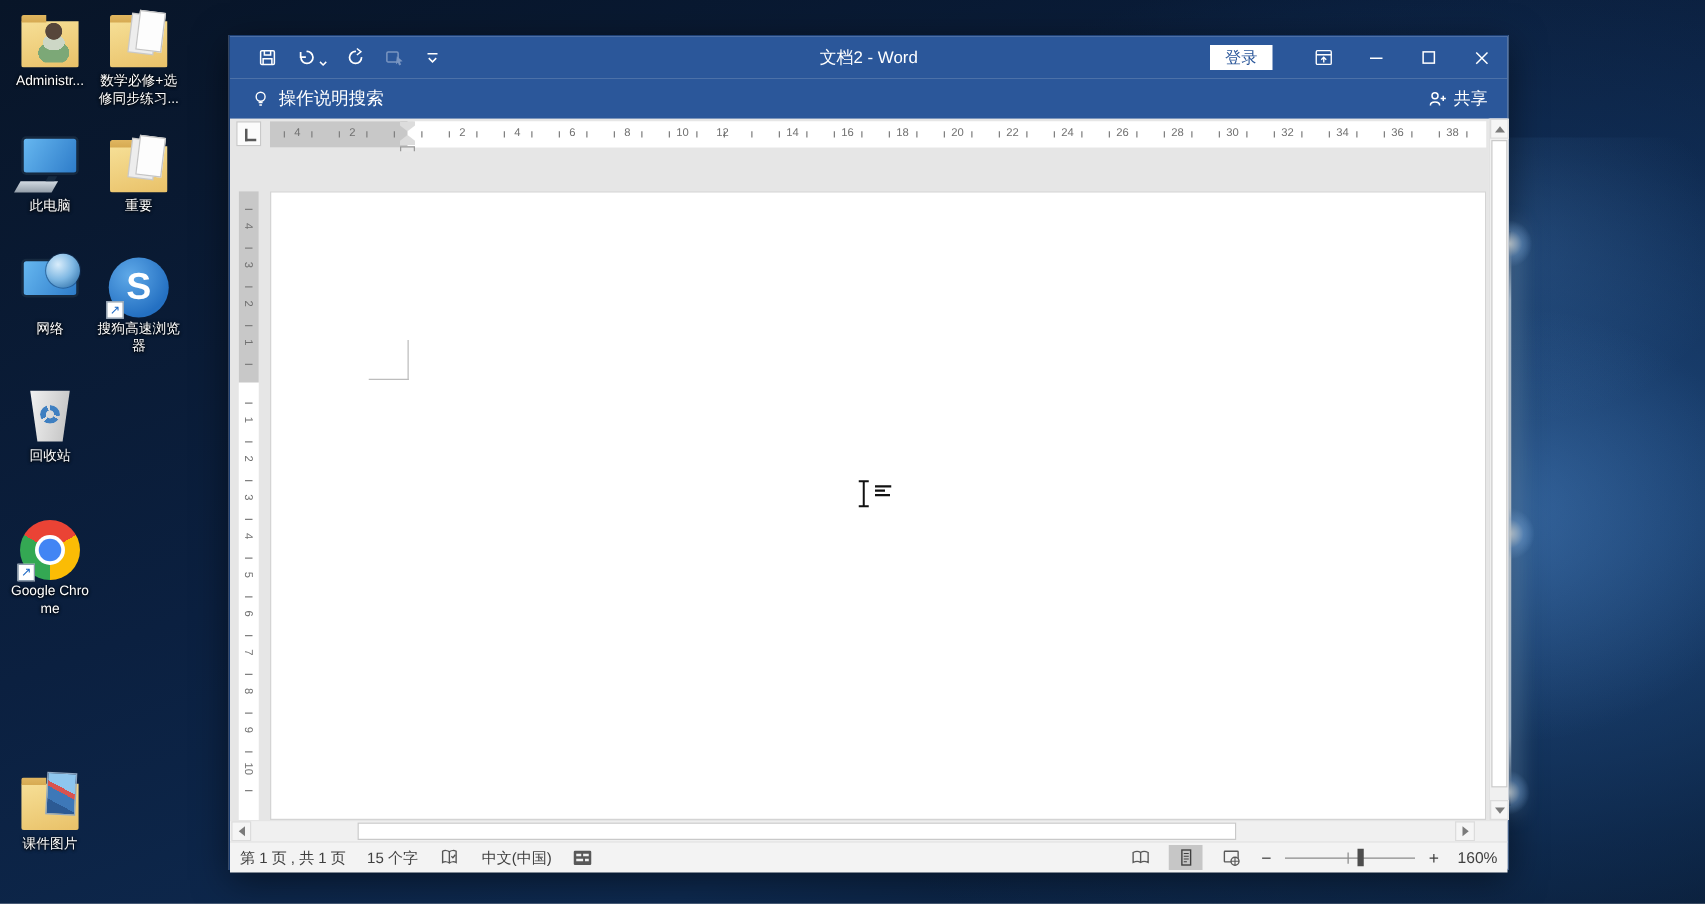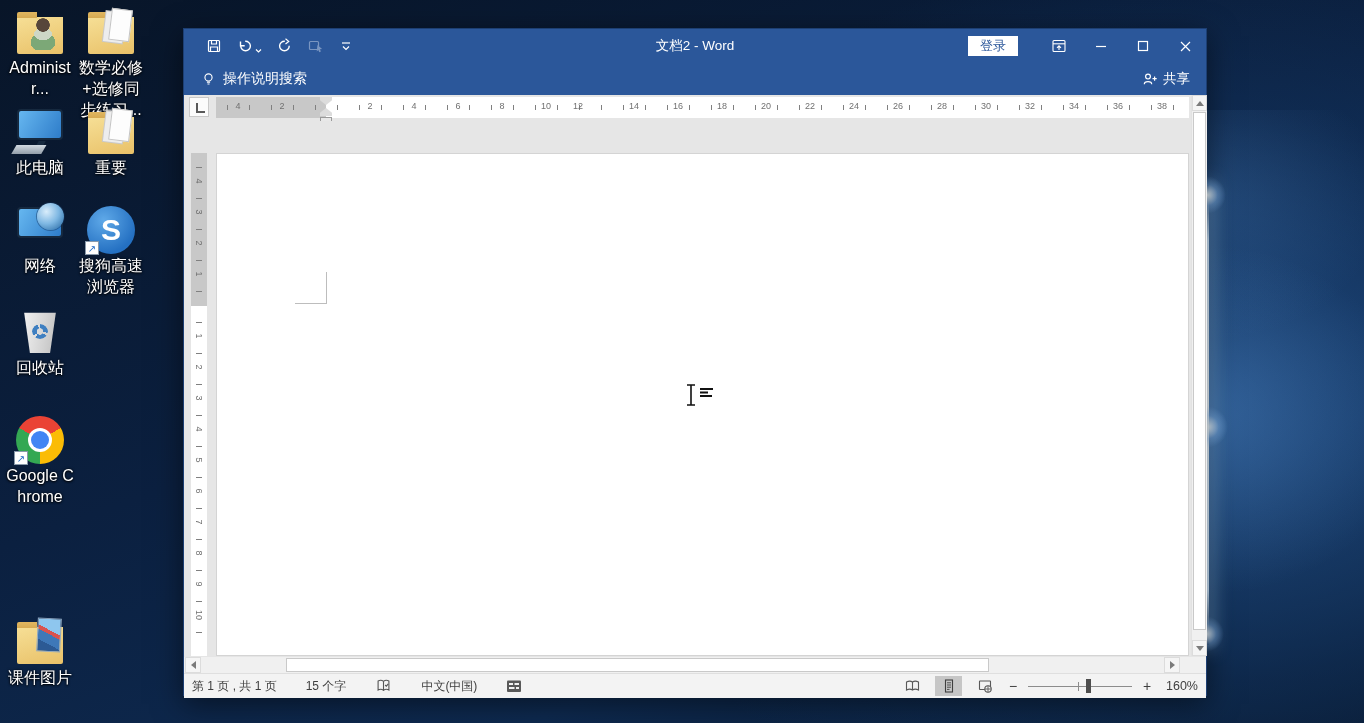--- a/index.html
+++ b/index.html
@@ -28,21 +28,21 @@
 
   
   .icons { position:absolute; left:0; top:0; width:183px; height:723px; z-index:1; }
   .dicon { position:absolute; width:70px; text-align:center; cursor:default; }
   .dicon[data-idx="0"]{left:5px;top:8px} .dicon[data-idx="1"]{left:76px;top:8px}
   .dicon[data-idx="2"]{left:5px;top:108px}.dicon[data-idx="3"]{left:76px;top:108px}
   .dicon[data-idx="4"]{left:5px;top:206px}.dicon[data-idx="5"]{left:76px;top:206px}
   .dicon[data-idx="6"]{left:5px;top:308px}.dicon[data-idx="7"]{left:5px;top:416px}
   .dicon[data-idx="8"]{left:5px;top:520px}.dicon[data-idx="9"]{left:5px;top:618px}
   .glyph { width:50px; height:48px; margin:0 auto; position:relative; }
-  .dlabel { margin-top:2px; font-size:16px; line-height:1.3; color:#fff;
+  .dlabel { margin-top:2px; font-size:11px; line-height:1.3; color:#fff;
     text-shadow:0 1px 2px #000, 0 0 3px rgba(0,0,0,.9); word-break:break-all; }
   
   .dicon[data-type="user-folder"] .glyph::before,.dicon[data-type="doc-folder"] .glyph::before,
   .dicon[data-type="folder"] .glyph::before,.dicon[data-type="picture-folder"] .glyph::before {
     content:''; position:absolute; left:2px; top:4px; width:46px; height:42px; border-radius:2px;
     background:linear-gradient(#e0b660,#d6aa52) 0 0/20px 6px no-repeat,
                linear-gradient(165deg,#f6df96,#e9c168) 0 5px/46px 37px no-repeat; }
   .dicon[data-type="doc-folder"] .glyph::after,.dicon[data-type="folder"] .glyph::after {
     content:''; position:absolute; left:24px; top:1px; width:19px; height:30px; background:#fdfdfd;
     border:1px solid #c4c4c4; transform:rotate(7deg);
@@ -155,21 +155,21 @@
   .tri-left { width:0; height:0; border:4px solid rgba(0,0,0,0); border-right:5px solid #7b7b7b; margin-left:-4px; }
   .tri-right{ width:0; height:0; border:4px solid rgba(0,0,0,0); border-left:5px solid #7b7b7b; margin-right:-4px; }
   .hscroll { position:relative; height:17px; background:#f0f0f0; border-top:1px solid #e5e5e5; }
   .hs-btn { position:absolute; top:0; width:16px; height:16px; background:#f5f5f5; border:1px solid #dcdcdc;
     display:flex; align-items:center; justify-content:center; }
   .hs-btn.left { left:1px; } .hs-btn.right { left:980px; }
   .hs-thumb { position:absolute; left:102px; top:1px; width:703px; height:14px; background:#fff; border:1px solid #c9c9c9; }
 
   
   .statusbar { height:24px; background:#f3f3f3; border-top:1px solid #dfdfdf; display:flex; align-items:center;
-    font-size:12px; color:#3f3f3f; padding:12px 8px; gap:29px; }
+    font-size:12px; color:#3f3f3f; padding:12px 8px; gap:17px; }
   .sb-item { white-space:nowrap; display:flex; align-items:center; }
   .sb-right { margin-left:auto; display:flex; align-items:center; gap:9px; }
   .viewbtn { width:27px; height:20px; display:flex; align-items:center; justify-content:center; }
   .viewbtn.active { background:#c6c6c6; }
   .zoomslider { position:relative; width:104px; height:16px; }
   .zoomslider .track { position:absolute; left:0; right:0; top:8px; height:1px; background:#8c8c8c; }
   .zoomslider .detent { position:absolute; left:50px; top:4px; width:1px; height:9px; background:#8c8c8c; }
   .zoomslider .thumb { position:absolute; left:58px; top:1px; width:5px; height:14px; background:#4d4d4d; }
   .zoomsign { font-size:14px; color:#3f3f3f; width:12px; text-align:center; }
   .zoomlabel { width:36px; text-align:right; font-size:12.5px; }

